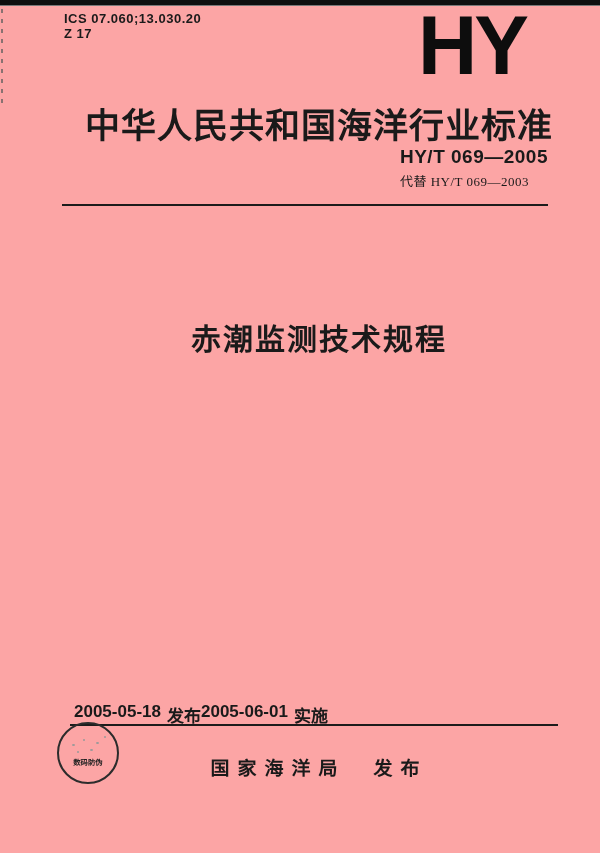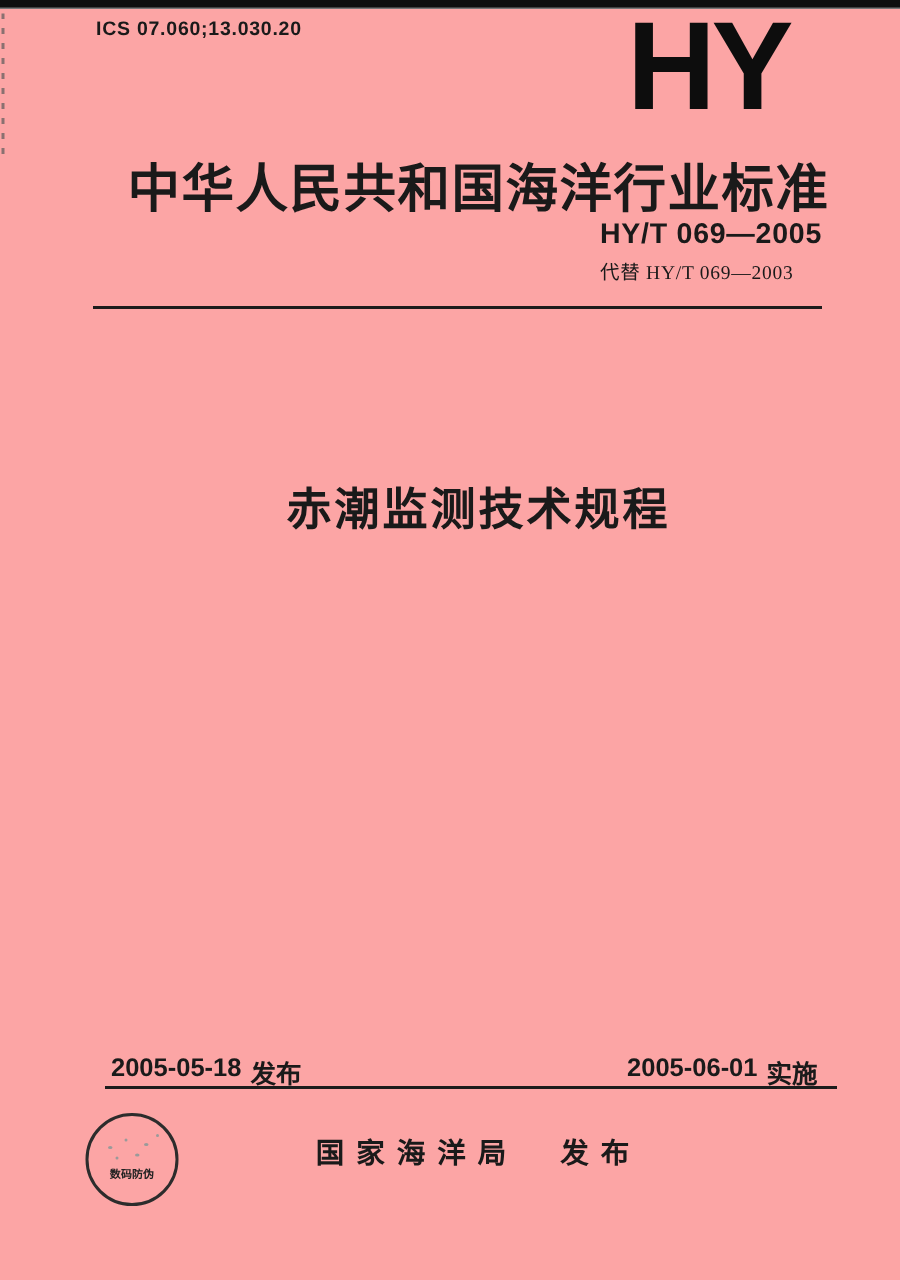--- a/index.html
+++ b/index.html
@@ -76,39 +76,39 @@
     font-family: Liberation Serif, serif;
   }
   .sub-title {
     top: 371px;
     font-size: 17px; font-weight: bold; letter-spacing: .3px; word-spacing: 5px;
     font-family: "Liberation Serif", serif;
   }
 
   
   .dates-row {
-    position: absolute; left: 74px; right: 55px; top: 702px;
-    display: flex; justify-content: space-between;
+    position: absolute; left: 74px; right: 37px; top: 702px;
+    display: flex; justify-content: flex-start;
     font-size: 17px; font-weight: bold;
     font-family: "Liberation Sans", sans-serif;
   }
   .date-item { display: flex; gap: 6px; white-space: nowrap; }
 
   
   .publisher-row {
     position: absolute; left: 38px; right: 0; top: 753px;
     display: flex; justify-content: center; gap: 28px;
     font-size: 19px; font-weight: bold; letter-spacing: 8px;
     white-space: nowrap;
     font-family: "Liberation Sans", sans-serif;
   }
 
   
   .stamp {
-    position: absolute; left: 57px; top: 742px;
+    position: absolute; left: 57px; top: 722px;
     width: 62px; height: 62px;
     border: 2px solid #2c2c2c; border-radius: 50%;
     box-sizing: border-box;
   }
   .stamp-label {
     position: absolute; left: 0; right: 0; bottom: 13px;
     text-align: center; font-size: 9px; font-weight: bold;
     letter-spacing: 0; transform: scale(.82); color: #222;
     white-space: nowrap;
   }
@@ -125,20 +125,21 @@
 </head>
 <body>
 
 <div class="page">
 
   <div class="scan-top"></div>
   <div class="scan-left"></div>
 
   <div class="ics-block">
     <div>ICS 07.060;13.030.20</div>
+    <div>Z 17</div>
   </div>
 
   <div class="logo">HY</div>
 
   <div class="centered header-title">中华人民共和国海洋行业标准</div>
 
   <div class="std-block">
     <div class="std-number">HY/T 069—2005</div>
     <div class="std-replaces">代替 HY/T 069—2003</div>
   </div>

